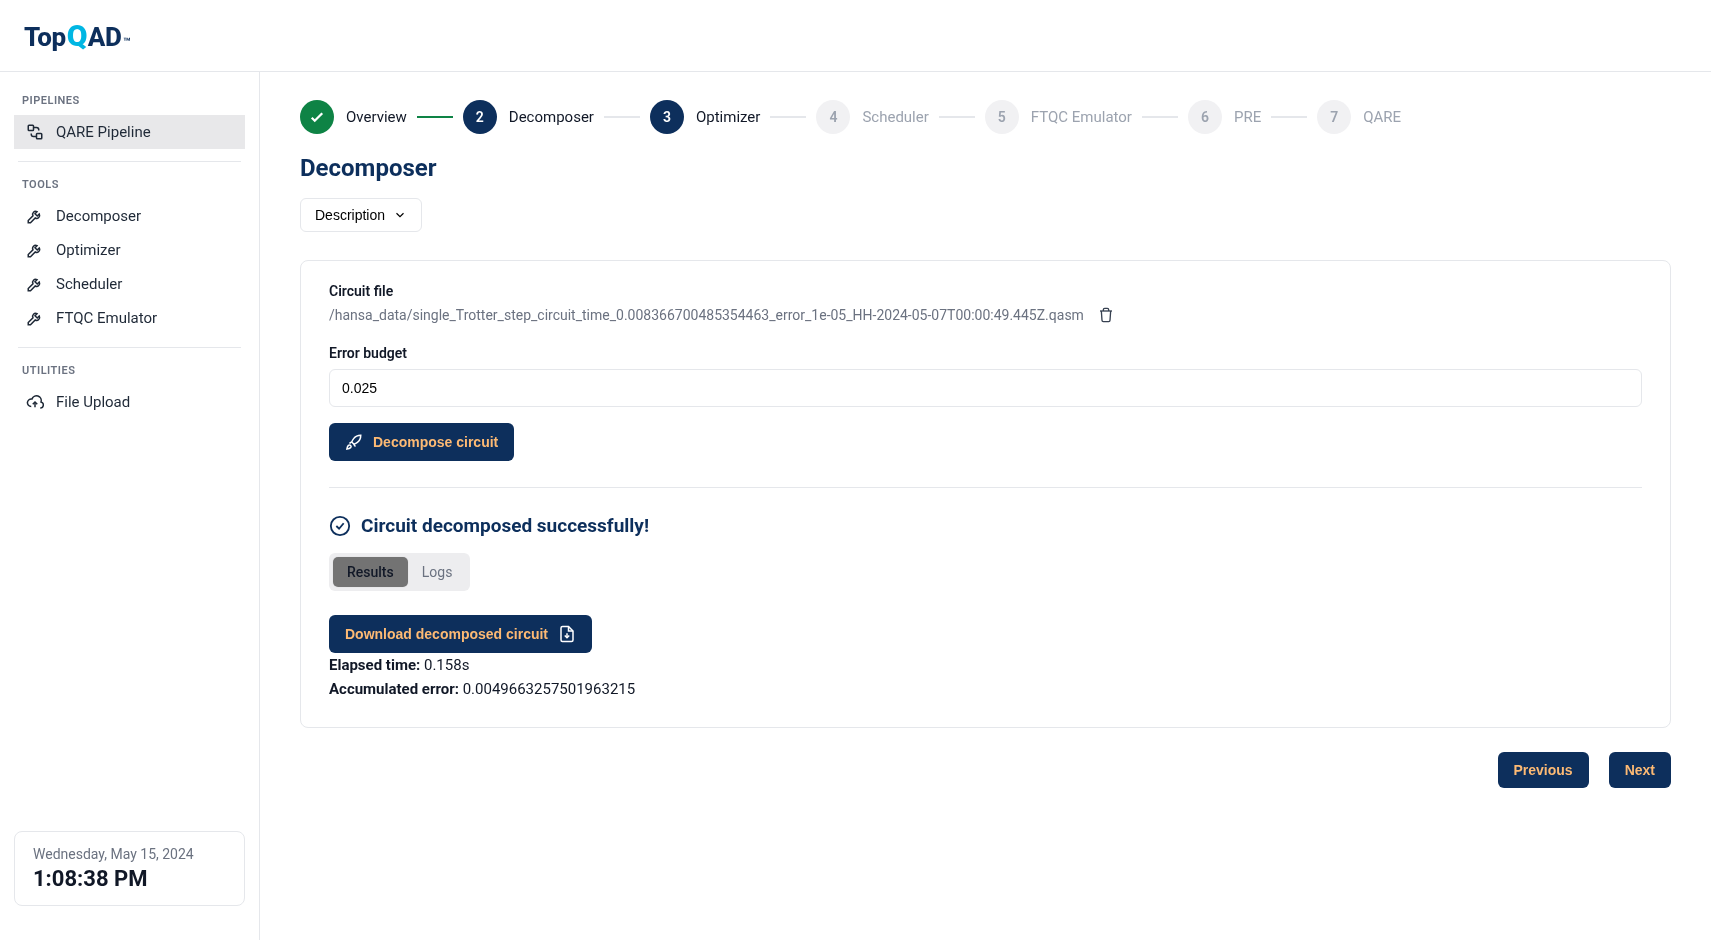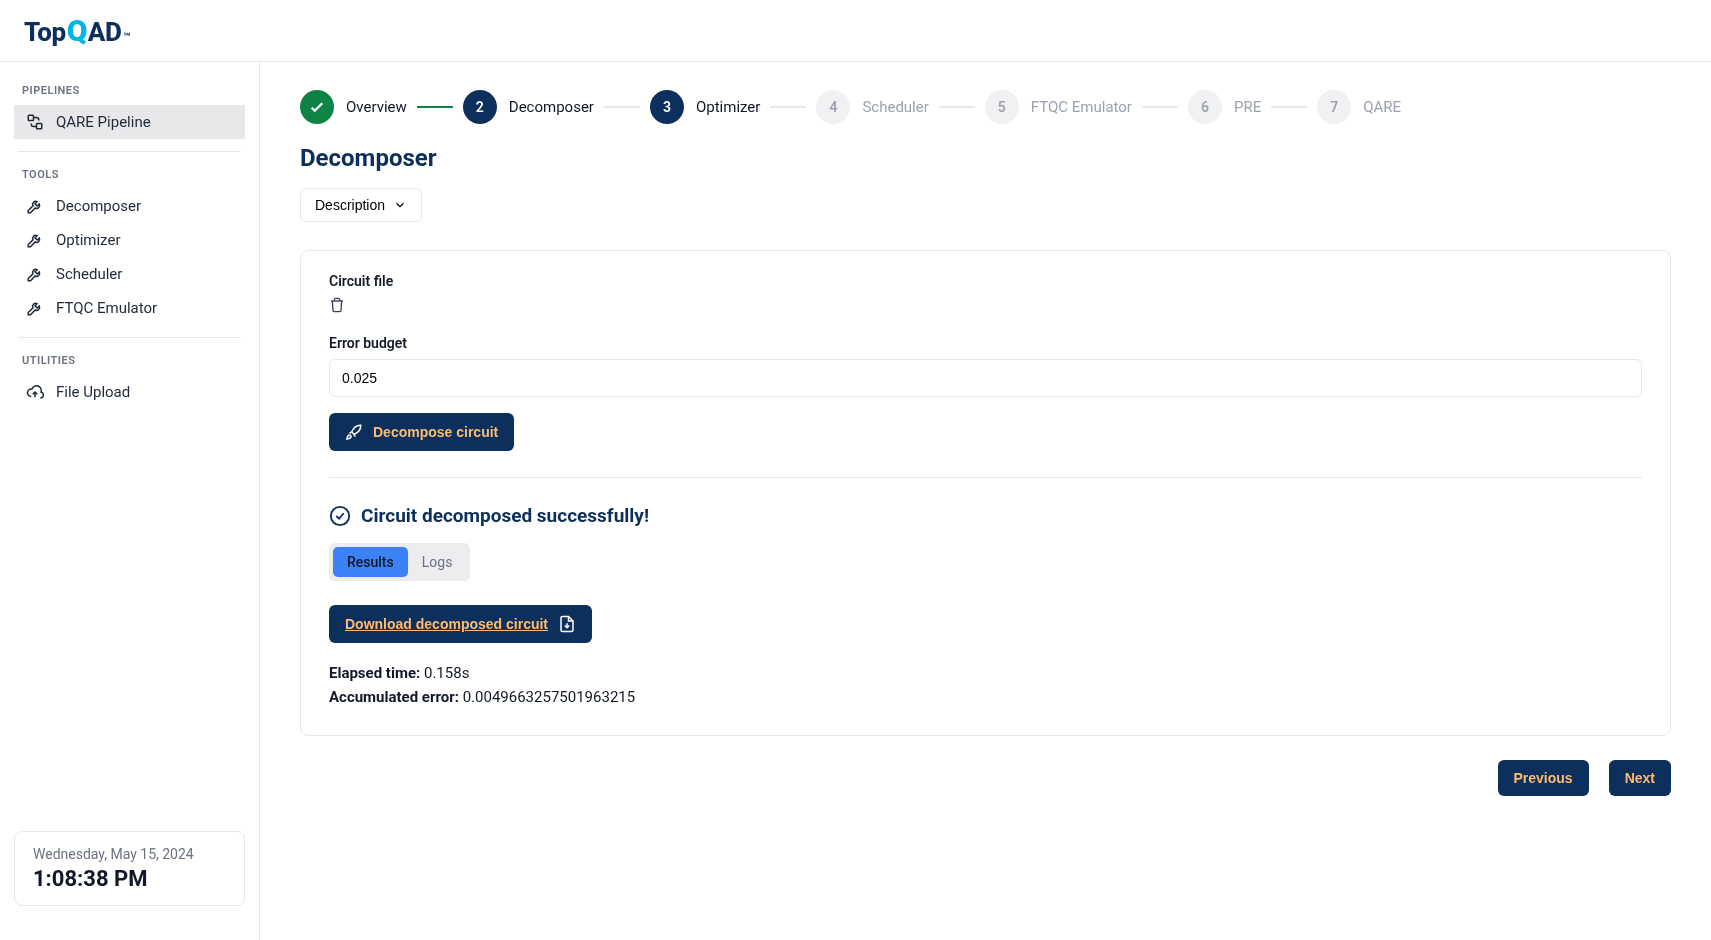--- a/index.html
+++ b/index.html
@@ -16,21 +16,21 @@
   * { box-sizing: border-box; }
   body {
     margin: 0;
     font-family: -apple-system, BlinkMacSystemFont, "Segoe UI", Roboto, Helvetica, Arial, sans-serif;
     font-size: 14px;
     color: #111827;
     background: #fff;
   }
   .app { display: flex; flex-direction: column; height: 940px; width: 1711px; }
   header.topbar {
-    height: 62px;
+    height: 72px;
     border-bottom: 1px solid var(--gray-line);
     display: flex;
     align-items: center;
     padding: 0 24px;
   }
   .logo { display: flex; align-items: baseline; font-weight: 800; font-size: 26px; letter-spacing: -0.5px; }
   .logo .top { color: var(--navy); }
   .logo .q { color: var(--cyan); font-size: 30px; font-weight: 900; margin: 0 1px; }
   .logo .ad { color: var(--navy); }
   .logo .tm { color: var(--navy); font-size: 12px; vertical-align: super; margin-left: 2px; font-weight: 700;}
@@ -114,21 +114,21 @@
     padding: 10px 16px; font-size: 14px; font-weight: 600; cursor: pointer;
   }
   .btn .icon { width: 18px; height: 18px; }
   .hr { height: 1px; background: var(--gray-line); margin: 26px 0; }
 
   .success-row { display: flex; align-items: center; gap: 10px; color: var(--navy); font-weight: 700; font-size: 19px; margin-bottom: 16px;}
   .success-row .icon { width: 22px; height: 22px; color: var(--navy); }
 
   .tabs { display: inline-flex; background: #ededef; border-radius: 6px; padding: 4px; margin-bottom: 20px;}
   .tab { padding: 7px 14px; border-radius: 5px; font-size: 14px; cursor: pointer; color: var(--gray-text); }
-  .tab.active { background: #3b82f6; color: #111827; font-weight:500; box-shadow: 0 0 0 1px rgba(0,0,0,0.02);}
+  .tab.active { background: #737373; color: #111827; font-weight:500; box-shadow: 0 0 0 1px rgba(0,0,0,0.02);}
   .results-block { margin-top: 4px; }
   .kv { font-size: 15px; line-height: 1.6; }
   .kv b { font-weight: 700; }
 
   .footer-nav { display: flex; justify-content: flex-end; gap: 20px; margin-top: 24px; }
 
   svg { display: block; }
 </style>
 </head>
 <body>
@@ -269,20 +269,21 @@
       <button class="desc-toggle">
         <span>Description</span>
         <svg width="14" height="14" viewBox="0 0 24 24" fill="none" stroke="currentColor" stroke-width="2">
             <path d="M6 9l6 6 6-6"></path>
           </svg>
       </button>
 
       <div class="panel">
         <div class="field-label">Circuit file</div>
         <div class="file-row">
+          <span>/hansa_data/single_Trotter_step_circuit_time_0.008366700485354463_error_1e-05_HH-2024-05-07T00:00:49.445Z.qasm</span>
           <span style="cursor:pointer;color:#374151;">
             <svg width="16" height="16" viewBox="0 0 24 24" fill="none" stroke="currentColor" stroke-width="2">
                 <path d="M3 6h18"></path>
                 <path d="M8 6V4a2 2 0 0 1 2-2h4a2 2 0 0 1 2 2v2"></path>
                 <path d="M19 6l-1 14a2 2 0 0 1-2 2H8a2 2 0 0 1-2-2L5 6"></path>
               </svg>
           </span>
         </div>
 
         <div class="field-label">Error budget</div>
@@ -311,21 +312,21 @@
           </span>
           <span>Circuit decomposed successfully!</span>
         </div>
 
         <div class="tabs">
           <div class="tab active">Results</div>
           <div class="tab">Logs</div>
         </div>
 
         <div class="results-block">
-          <button class="btn" style="margin-bottom:18px;text-decoration:underline;">
+          <button class="btn" style="">
             <span>Download decomposed circuit</span>
             <span class="icon">
               <svg viewBox="0 0 24 24" fill="none" stroke="#fff" stroke-width="2">
                   <path d="M14 2H6a2 2 0 0 0-2 2v16a2 2 0 0 0 2 2h12a2 2 0 0 0 2-2V8z"></path>
                   <path d="M14 2v6h6"></path>
                   <path d="M12 11v6"></path>
                   <path d="m9 14 3 3 3-3"></path>
                 </svg>
             </span>
           </button>

